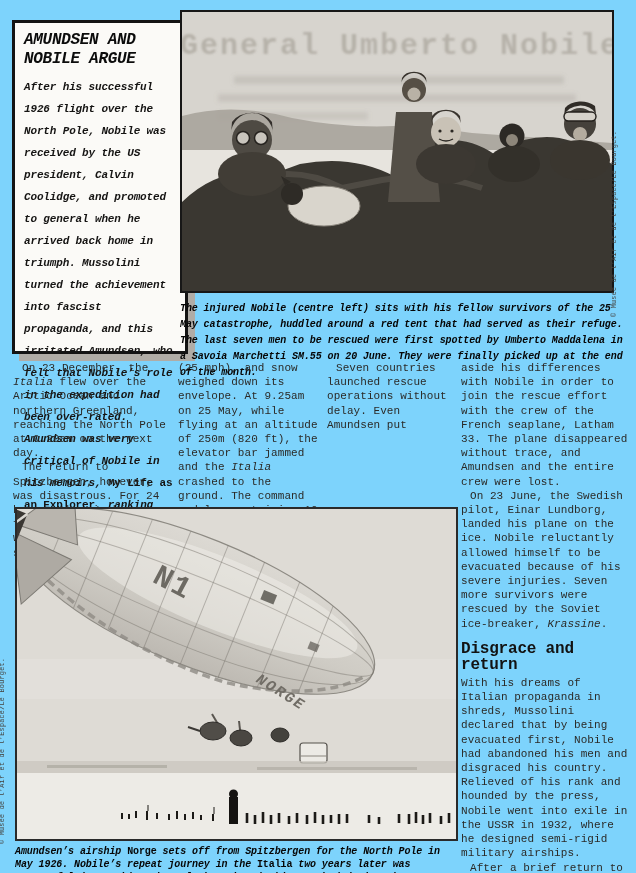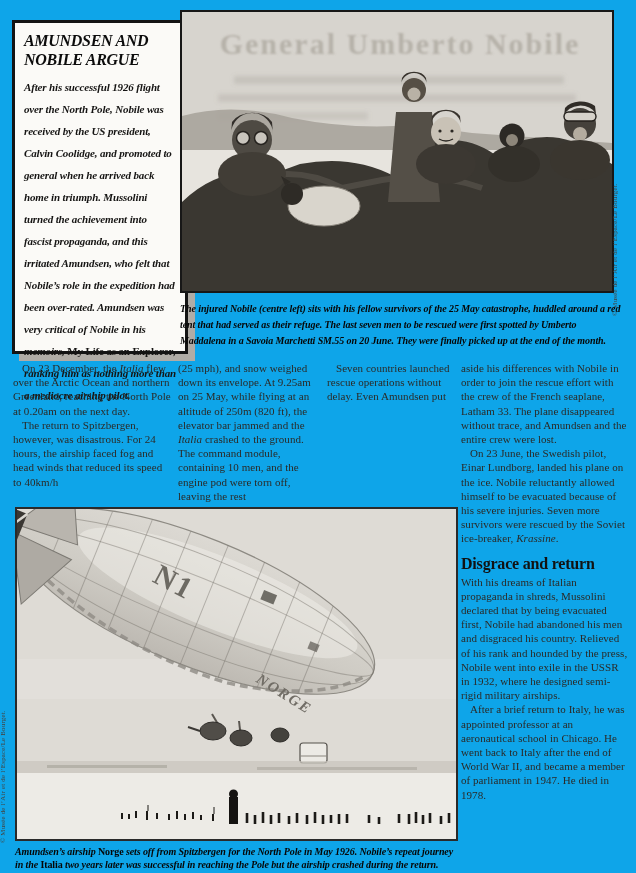--- a/index.html
+++ b/index.html
@@ -1,17 +1,17 @@
 <!DOCTYPE html>
 <html><head>
 <meta charset="utf-8">
 <style>
   html,body{margin:0;padding:0;background:#e8e8e8;}
-  .page{position:relative;width:636px;height:873px;background:#0ea5e9;overflow:hidden;
-        font-family:Liberation Serif, serif;-webkit-font-smoothing:antialiased;}
+  .page{position:relative;width:636px;height:873px;background:#7dd3fc;overflow:hidden;
+        font-family:Liberation Mono, monospace;-webkit-font-smoothing:antialiased;}
   .abs{position:absolute;}
 
   
   .sidebar{left:12px;top:20px;width:152px;height:312px;border:3px solid #141414;
            background:#fbfaf7;box-shadow:7px 7px 0 #b0aca6;padding:8px 9px;box-sizing:content-box;}
   .sb-title{margin:0 0 7px 0;font-size:16px;line-height:19px;font-weight:bold;font-style:italic;
             color:#0c0c0c;letter-spacing:-.3px;}
   .sb-body{margin:0;font-size:11px;line-height:22px;font-weight:bold;font-style:italic;
            color:#151413;letter-spacing:-.15px;}
   .up{font-style:normal;}

